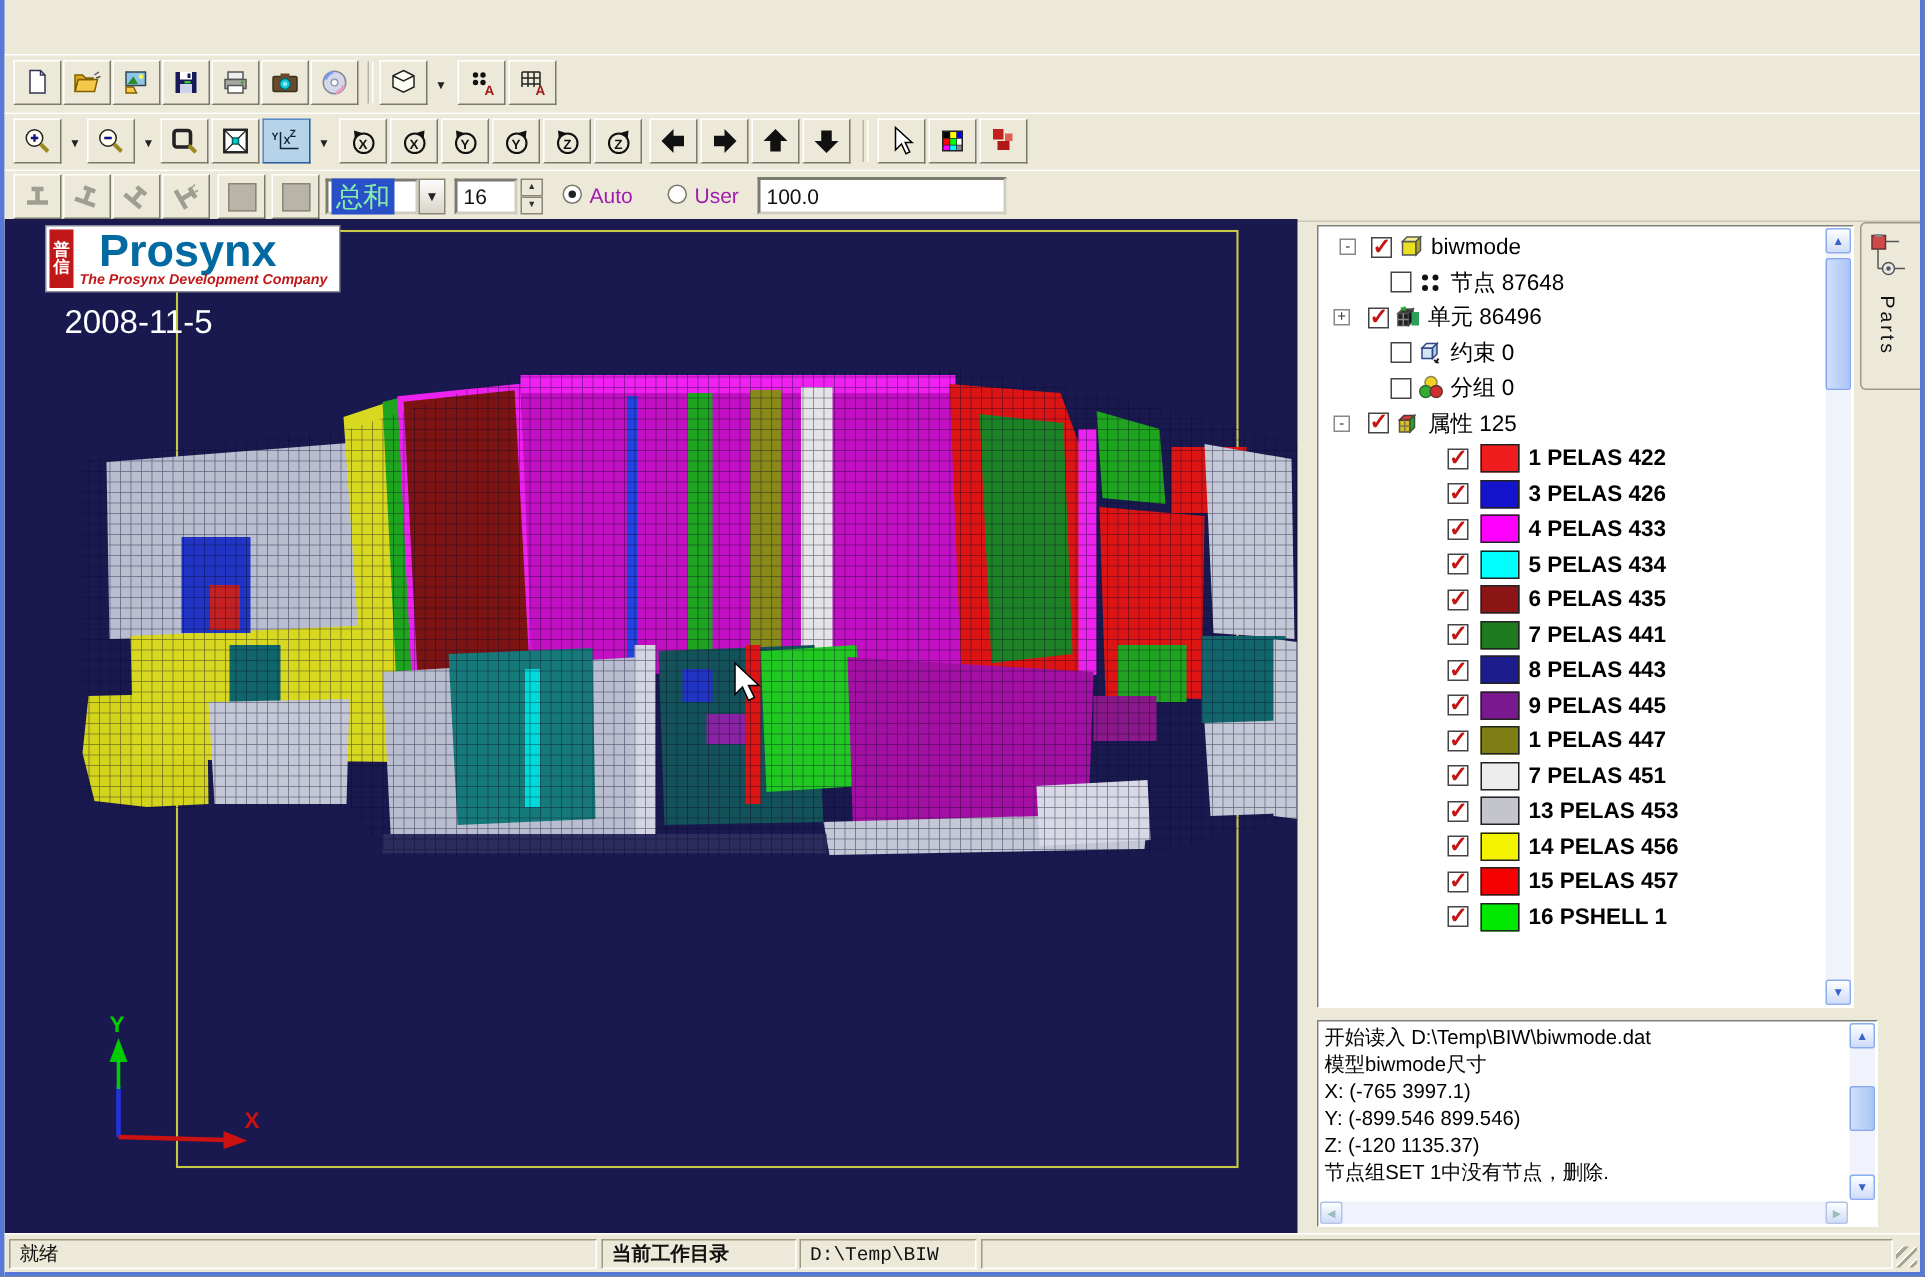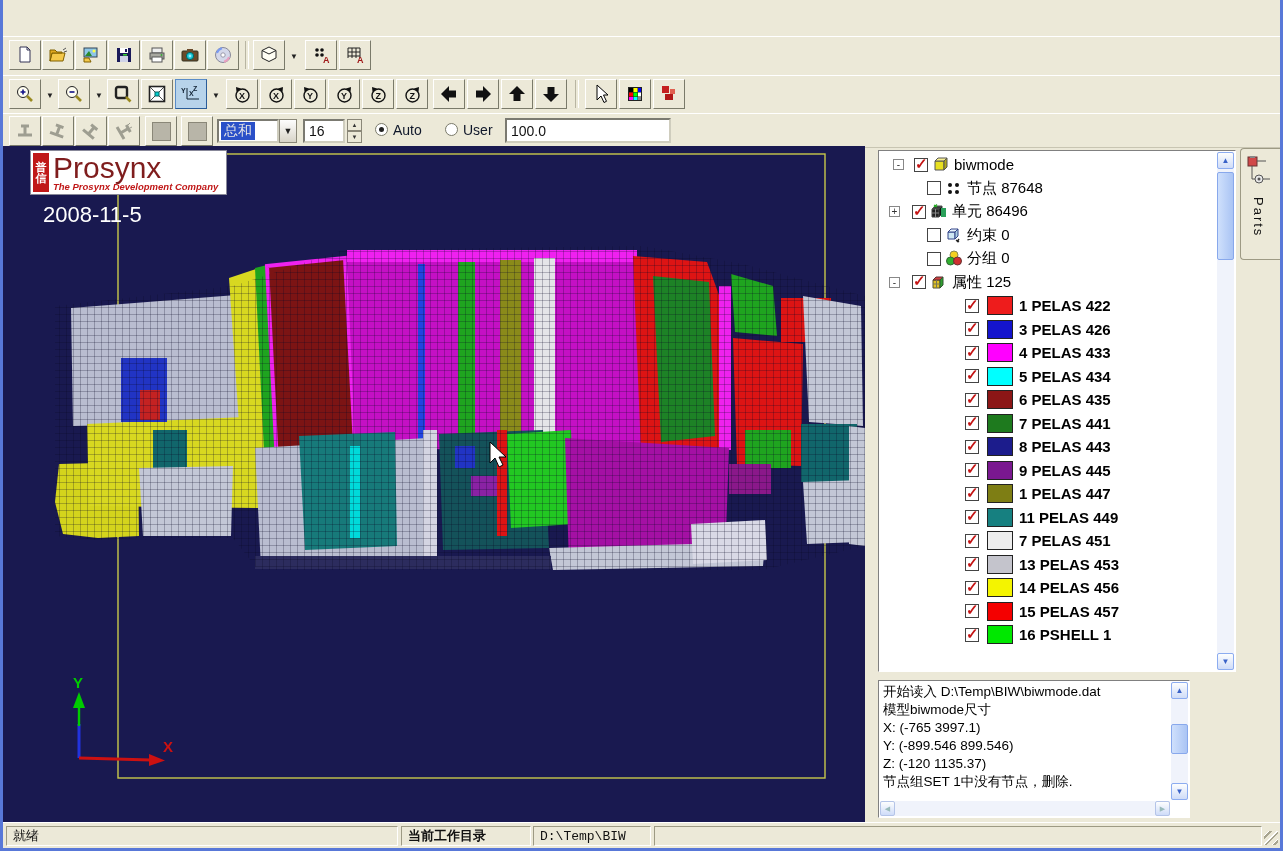--- a/index.html
+++ b/index.html
@@ -26,38 +26,38 @@
   .tb{position:absolute;top:3px;width:32px;height:30px;border:1px solid;border-color:#fff #7a7a6a #7a7a6a #fff;
       background:#ece9d8;display:flex;align-items:center;justify-content:center;box-sizing:border-box;}
   .tb.hl{background:#b7d3ea;border-color:#5a8cc8 #2a5c98 #2a5c98 #5a8cc8;}
   .dd{position:absolute;top:3px;width:14px;height:30px;display:flex;align-items:center;justify-content:center;
       font-size:8px;color:#222;border:1px solid transparent;}
   .sep{position:absolute;top:4px;width:2px;height:28px;border-left:1px solid #b8b5a2;border-right:1px solid #fff;}
   .disabled-ico{opacity:.95;}
   .graysq{width:17px;height:17px;background:#b8b5a8;border:1px solid #8a8778;}
   
   .combo{position:absolute;top:5px;height:24px;background:#fff;border:2px inset #cfcdbe;display:flex;align-items:center;box-sizing:border-box;}
-  .combo .val{background:#2a50c8;color:#e5e5e5;font-size:14px;padding:0 3px;margin-left:2px;white-space:nowrap;}
+  .combo .val{background:#2a50c8;color:#86efac;font-size:18px;padding:0 3px;margin-left:2px;white-space:nowrap;}
   .combo-btn{position:absolute;top:5px;width:18px;height:24px;background:linear-gradient(180deg,#fdfdfd,#d8d4c8);
      border:1px solid #8a8778;display:flex;align-items:center;justify-content:center;font-size:9px;color:#222;box-sizing:border-box;}
   .spin-field{position:absolute;top:5px;height:24px;background:#fff;border:2px inset #cfcdbe;font-size:14px;
      display:flex;align-items:center;padding-left:4px;box-sizing:border-box;color:#111;}
   .spin-btns{position:absolute;top:5px;width:15px;height:24px;display:flex;flex-direction:column;}
   .spin-btns div{flex:1;border:1px solid #8a8778;background:#ece9d8;font-size:6px;display:flex;align-items:center;justify-content:center;color:#333;}
   .radio{position:absolute;top:9px;width:13px;height:13px;border-radius:50%;background:#fff;border:1px solid #7a7a6a;box-sizing:border-box;}
   .radio[data-checked="true"]::after{content:"";position:absolute;left:3px;top:3px;width:5px;height:5px;border-radius:50%;background:#222;}
-  .rlabel{position:absolute;top:8px;font-size:14px;color:#0f172a;}
+  .rlabel{position:absolute;top:8px;font-size:14px;color:#a21caf;}
   .txtfield{position:absolute;top:4px;height:25px;background:#fff;border:2px inset #cfcdbe;font-size:14px;color:#111;
      font-family:"Liberation Sans",sans-serif;padding:0 4px;box-sizing:border-box;}
   
   #viewport{position:absolute;left:0;top:146px;width:862px;height:676px;background:#191950;overflow:hidden;}
   #logo{position:absolute;left:28px;top:5px;background:#fff;display:flex;padding:2px 8px 2px 2px;box-shadow:0 0 0 1px #889;}
   #logo-side{width:16px;background:#c01818;color:#fff;font-size:11px;font-weight:bold;display:flex;flex-direction:column;
      align-items:center;justify-content:center;line-height:11px;margin-right:4px;}
-  #logo-name{font-size:30px;font-weight:400;color:#7f1d1d;line-height:30px;font-family:"Liberation Sans",sans-serif;}
+  #logo-name{font-size:30px;font-weight:700;color:#0369a1;line-height:30px;font-family:"Liberation Sans",sans-serif;margin-left:13px;}
   #logo-tag{font-size:9.5px;color:#c01818;font-style:italic;font-weight:bold;margin-top:-2px;}
   #vp-date{position:absolute;left:40px;top:56px;color:#fff;font-size:22px;}
   #statusbar{position:absolute;left:0;top:822px;width:100%;height:26px;background:#ece9d8;border-top:1px solid #fff;}
   .sb-panel{position:absolute;top:3px;height:20px;border:1px solid;border-color:#9d9a84 #fff #fff #9d9a84;
      font-size:13px;color:#111;display:flex;align-items:center;padding:0 6px;box-sizing:border-box;}
   .mono{font-family:"Liberation Mono",monospace;}
   #grip{position:absolute;right:2px;top:8px;width:14px;height:14px;
      background:repeating-linear-gradient(135deg,transparent 0 3px,#fff 3px 4px,#a8a590 4px 6px);}
   #bottom-border{position:absolute;left:0;top:848px;width:100%;height:3px;background:#5878d8;}
   
@@ -77,21 +77,21 @@
   .prop-row .cb{margin-left:84px;}
   .plabel{font-size:15px;}
   
   .vsb{position:absolute;right:1px;top:1px;bottom:1px;width:17px;background:#f0f3fb;}
   .sbtn{position:absolute;left:0;width:17px;height:17px;background:linear-gradient(180deg,#fdfefe,#cfdcf8);
      border:1px solid #8cacf0;border-radius:2px;color:#3a62c8;font-size:8px;display:flex;align-items:center;justify-content:center;box-sizing:border-box;}
   .sthumb{position:absolute;left:0;width:17px;background:linear-gradient(90deg,#cfe0fc,#aac4f4);border:1px solid #88a8ec;border-radius:2px;box-sizing:border-box;}
   #parts-tab{position:absolute;left:1237px;top:148px;width:40px;height:112px;background:#ece9d8;
      border:1px solid #9d9a84;border-right:none;border-radius:4px 0 0 4px;box-sizing:border-box;}
   #parts-label{position:absolute;left:10px;top:48px;writing-mode:vertical-rl;font-size:13px;color:#111;letter-spacing:2px;}
-  #log-panel{position:absolute;left:875px;top:680px;width:312px;height:138px;background:#fff;
+  #log-panel{position:absolute;left:875px;top:680px;width:374px;height:138px;background:#fff;
      border:1px solid;border-color:#808080 #fff #fff #808080;box-sizing:border-box;overflow:hidden;}
   #log-lines{position:absolute;left:4px;top:2px;right:20px;font-size:13.5px;color:#000;line-height:18px;white-space:nowrap;}
   .hsb{position:absolute;left:1px;right:19px;bottom:1px;height:15px;background:#f0f3fb;}
   .hbtn{position:absolute;top:0;width:15px;height:15px;background:linear-gradient(180deg,#fdfefe,#cfdcf8);
      border:1px solid #b4c4e8;border-radius:2px;color:#9bb;font-size:7px;display:flex;align-items:center;justify-content:center;box-sizing:border-box;}
   svg text{font-family:"Liberation Sans",sans-serif;}
 </style>
 </head>
 <body>
 
@@ -565,25 +565,20 @@
             <span class="swatch" style="background: rgb(122, 24, 144);"></span>
             <span class="plabel">9 PELAS 445</span>
           </div>
           <div class="prop-row">
             <span class="cb checked"></span>
             <span class="swatch" style="background: rgb(126, 126, 20);"></span>
             <span class="plabel">1 PELAS 447</span>
           </div>
           <div class="prop-row">
             <span class="cb checked"></span>
-            <span class="swatch" style="background: rgb(22, 128, 128);"></span>
-            <span class="plabel">11 PELAS 449</span>
-          </div>
-          <div class="prop-row">
-            <span class="cb checked"></span>
             <span class="swatch" style="background: rgb(237, 237, 237);"></span>
             <span class="plabel">7 PELAS 451</span>
           </div>
           <div class="prop-row">
             <span class="cb checked"></span>
             <span class="swatch" style="background: rgb(196, 196, 204);"></span>
             <span class="plabel">13 PELAS 453</span>
           </div>
           <div class="prop-row">
             <span class="cb checked"></span>

